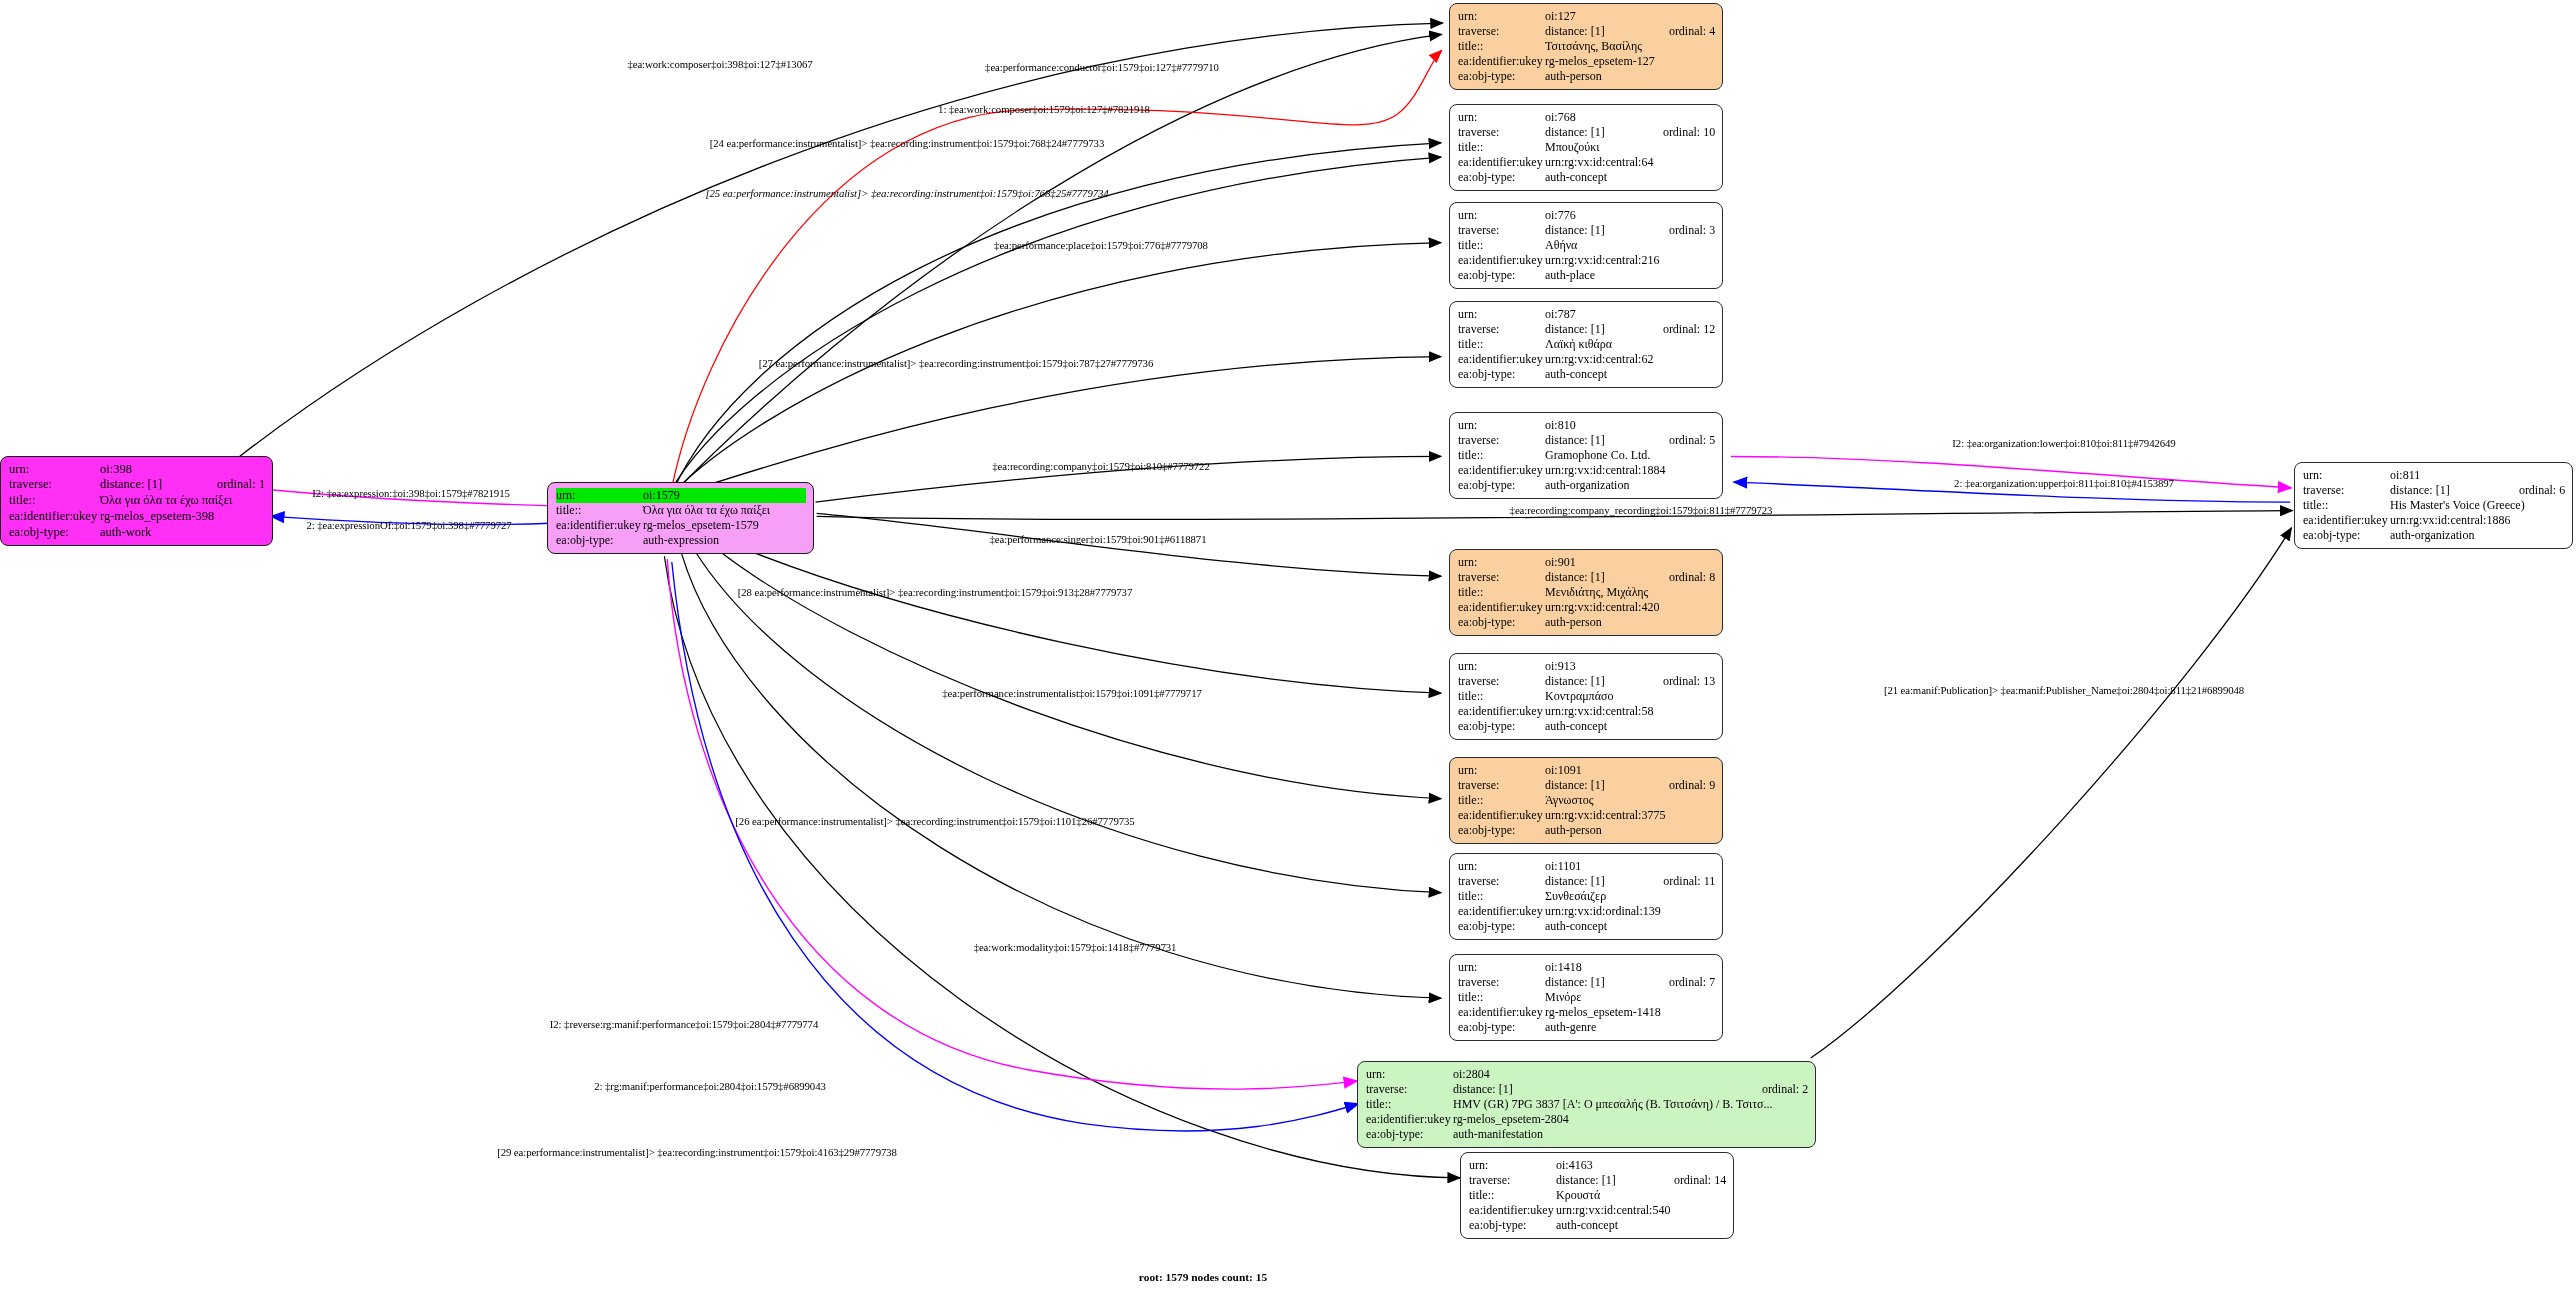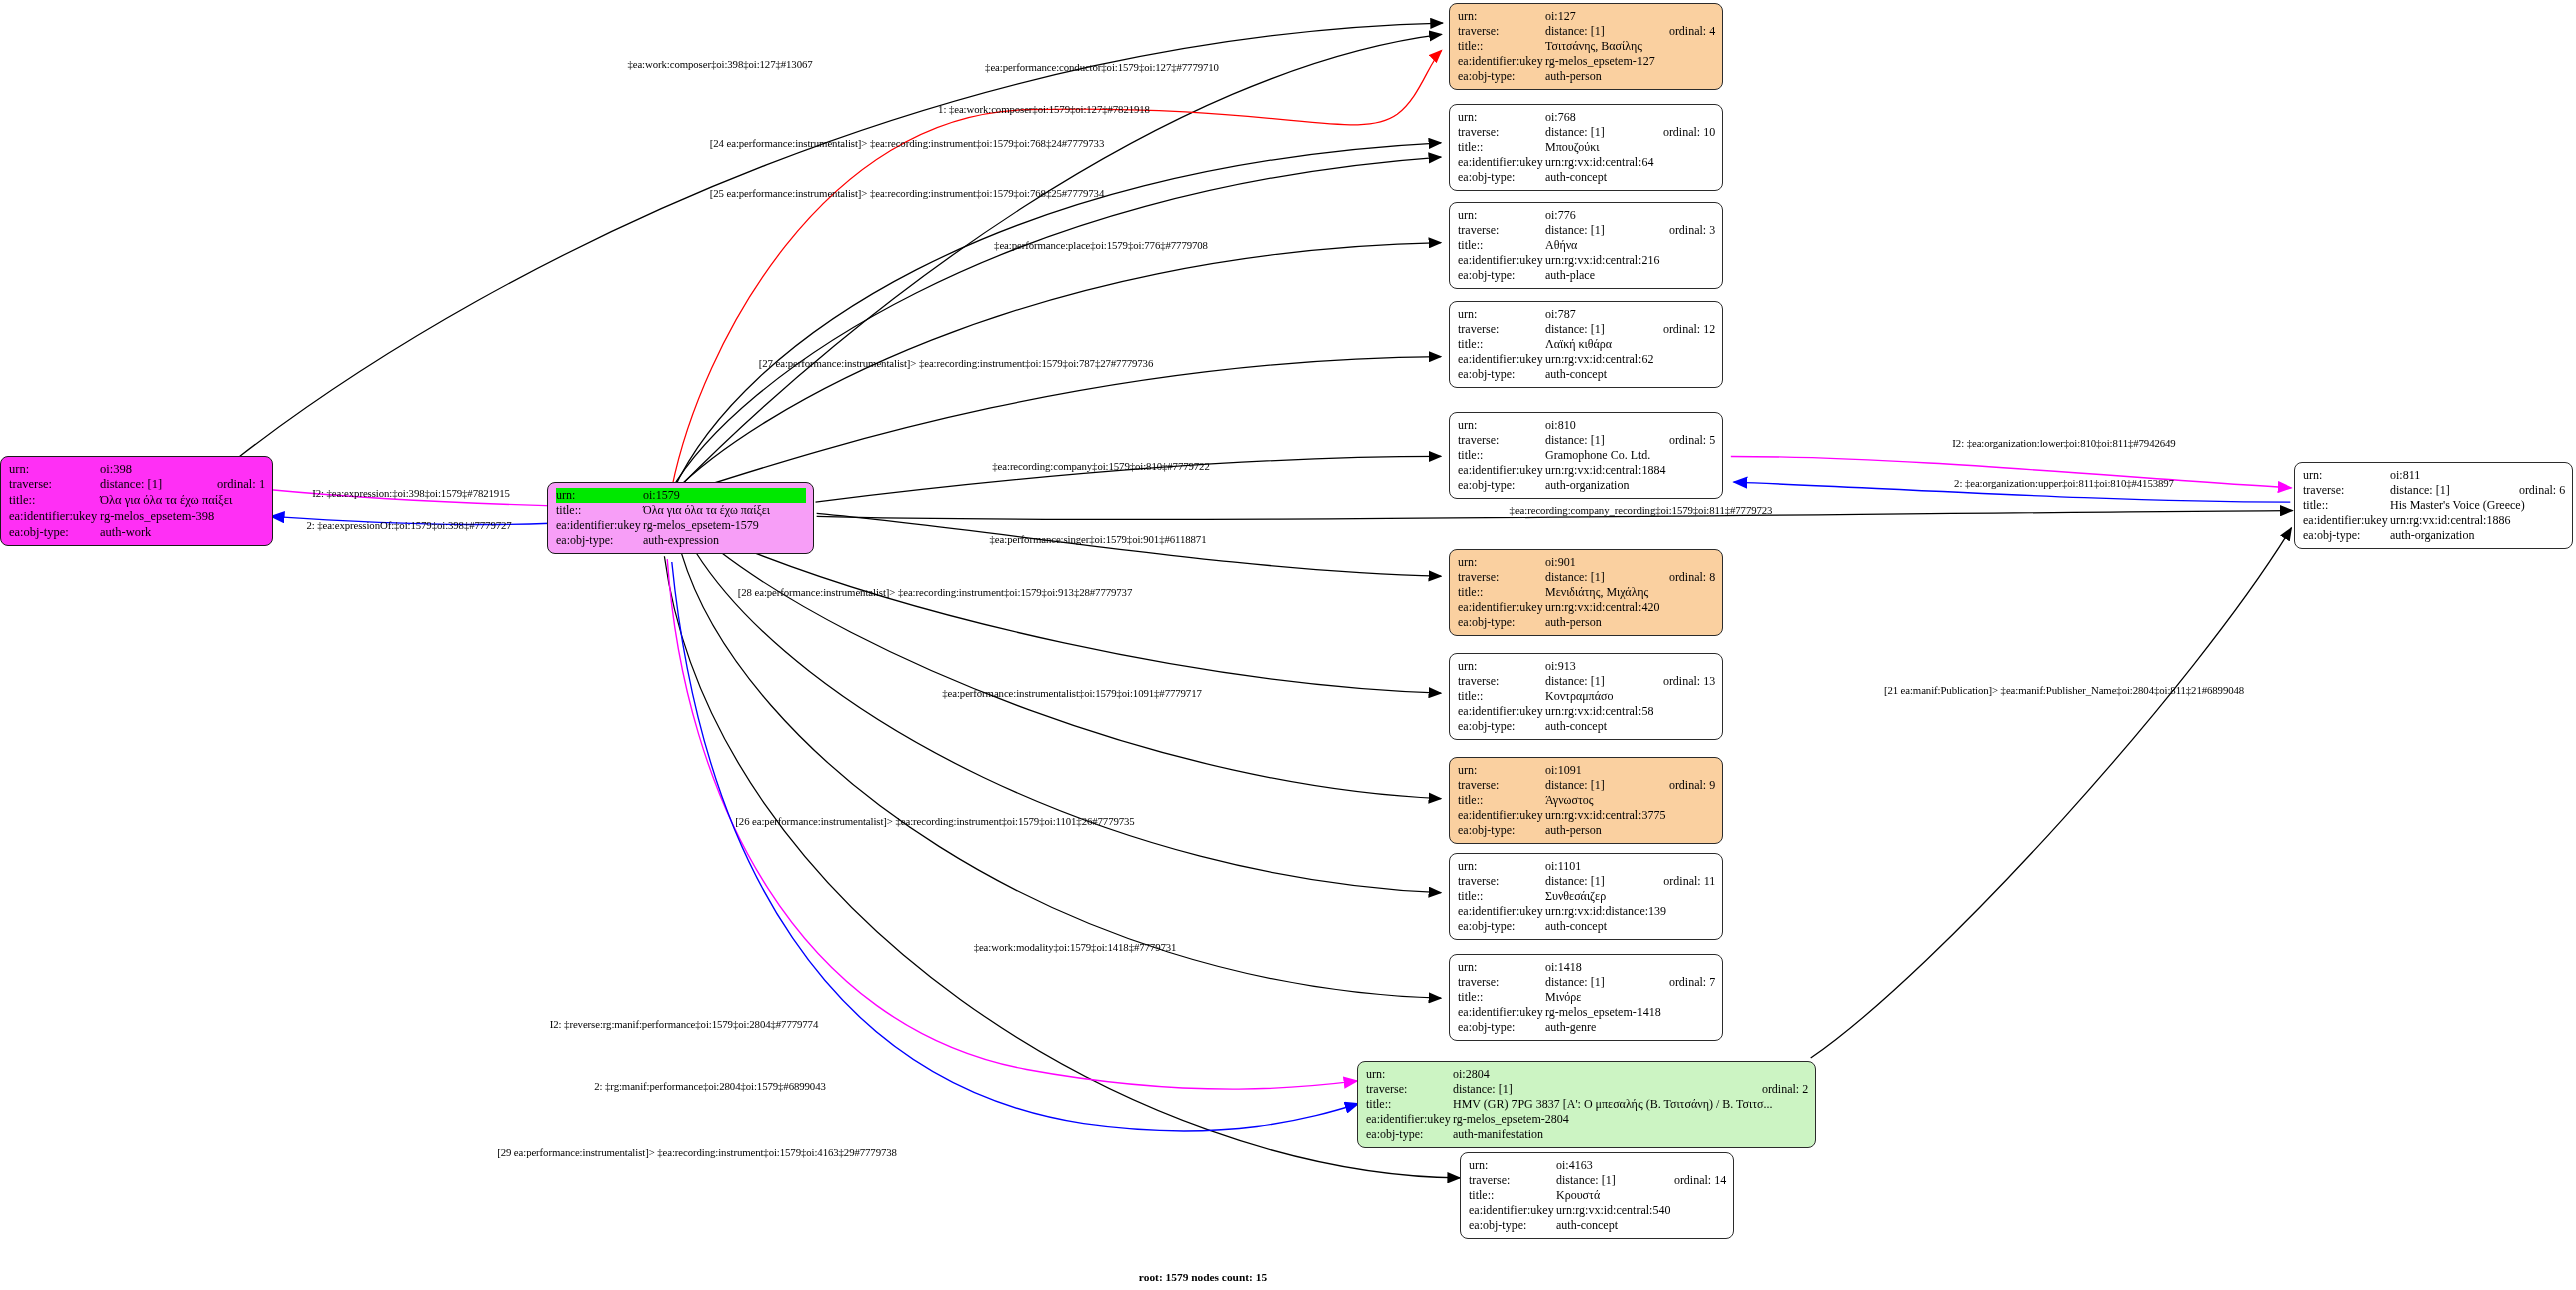--- a/index.html
+++ b/index.html
@@ -390,21 +390,21 @@
       <span class="k">traverse:</span>
       <span class="v">distance: [1]</span>
       <span class="v2">ordinal: 11</span>
     </div>
     <div class="row">
       <span class="k">title::</span>
       <span class="v">Συνθεσάιζερ</span>
     </div>
     <div class="row">
       <span class="k">ea:identifier:ukey</span>
-      <span class="v">urn:rg:vx:id:distance:139</span>
+      <span class="v">urn:rg:vx:id:ordinal:139</span>
     </div>
     <div class="row">
       <span class="k">ea:obj-type:</span>
       <span class="v">auth-concept</span>
     </div>
   </div>
 
   <div class="node white" style="left:1449px; top:954px; width:274px;">
     <div class="row">
       <span class="k">urn:</span>
@@ -498,21 +498,21 @@
     <div class="row">
       <span class="k">ea:obj-type:</span>
       <span class="v">auth-organization</span>
     </div>
   </div>
 
   <div class="edge-label" style="left:680px; top:64px;margin-left:40px;">‡ea:work:composer‡oi:398‡oi:127‡#13067</div>
   <div class="edge-label" style="left:1102px; top:67px;">‡ea:performance:conductor‡oi:1579‡oi:127‡#7779710</div>
   <div class="edge-label" style="left:1044px; top:109px;">1: ‡ea:work:composer‡oi:1579‡oi:127‡#7821918</div>
   <div class="edge-label" style="left:907px; top:143px;">[24 ea:performance:instrumentalist]&gt; ‡ea:recording:instrument‡oi:1579‡oi:768‡24#7779733</div>
-  <div class="edge-label" style="left:907px; top:193px;">[25 ea:performance:instrumentalist]&gt; ‡ea:recording:instrument‡oi:1579‡oi:768‡25#7779734</div>
+  <div class="edge-label" style="left:907px; top:193px;font-style:italic;">[25 ea:performance:instrumentalist]&gt; ‡ea:recording:instrument‡oi:1579‡oi:768‡25#7779734</div>
   <div class="edge-label" style="left:1101px; top:245px;text-align:right;">‡ea:performance:place‡oi:1579‡oi:776‡#7779708</div>
   <div class="edge-label" style="left:956px; top:363px;">[27 ea:performance:instrumentalist]&gt; ‡ea:recording:instrument‡oi:1579‡oi:787‡27#7779736</div>
   <div class="edge-label" style="left:1101px; top:466px;">‡ea:recording:company‡oi:1579‡oi:810‡#7779722</div>
   <div class="edge-label" style="left:1098px; top:539px;">‡ea:performance:singer‡oi:1579‡oi:901‡#6118871</div>
   <div class="edge-label" style="left:935px; top:592px;">[28 ea:performance:instrumentalist]&gt; ‡ea:recording:instrument‡oi:1579‡oi:913‡28#7779737</div>
   <div class="edge-label" style="left:1072px; top:693px;">‡ea:performance:instrumentalist‡oi:1579‡oi:1091‡#7779717</div>
   <div class="edge-label" style="left:935px; top:821px;">[26 ea:performance:instrumentalist]&gt; ‡ea:recording:instrument‡oi:1579‡oi:1101‡26#7779735</div>
   <div class="edge-label" style="left:1075px; top:947px;">‡ea:work:modality‡oi:1579‡oi:1418‡#7779731</div>
 
   <div class="edge-label" style="left:411px; top:493px;">I2: ‡ea:expression:‡oi:398‡oi:1579‡#7821915</div>

